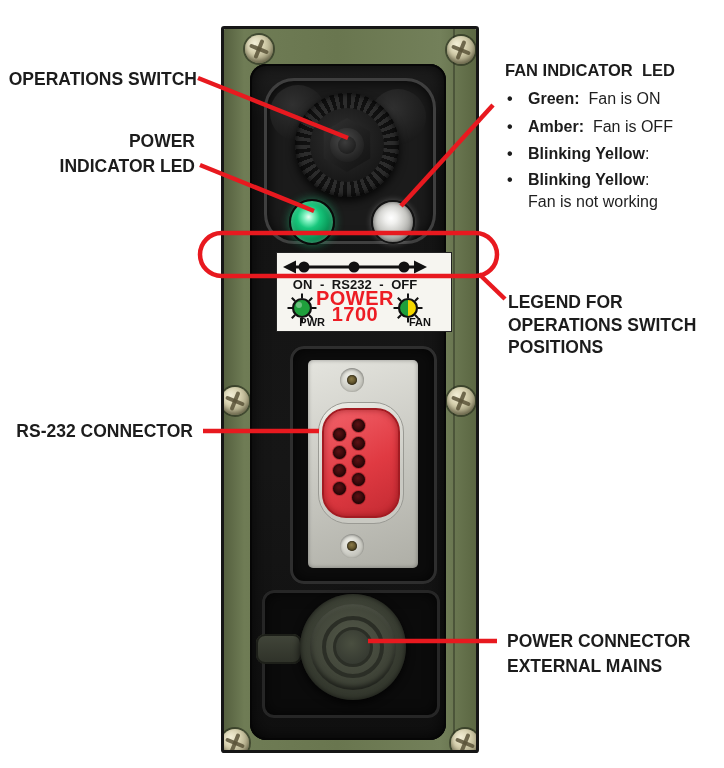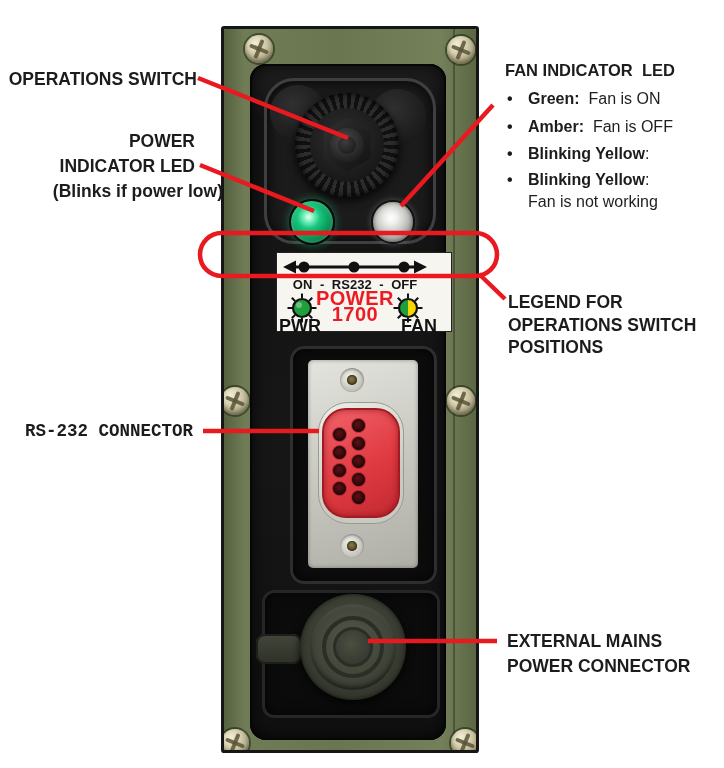--- a/index.html
+++ b/index.html
@@ -4,21 +4,21 @@
 <style>
   html,body{margin:0;padding:0;background:#ffffff;}
   #canvas{position:relative;width:724px;height:768px;background:#fff;overflow:hidden;
           font-family:"Liberation Sans",sans-serif;}
 
   
   .anno{position:absolute;font-weight:bold;color:#1c1c1c;z-index:40;}
   #ops-label{right:527px;top:69px;font-size:17.5px;white-space:nowrap;}
   #power-label{right:501px;top:129px;font-size:17.5px;line-height:25px;text-align:right;}
   #power-label .shift{margin-right:28px;}
-  #rs232-label{right:531px;top:421px;font-size:17.5px;white-space:nowrap;font-family:Liberation Mono, monospace;}
+  #rs232-label{right:531px;top:421px;font-size:17.5px;white-space:nowrap;}
   #fan-block{left:505px;top:59px;font-size:16px;width:215px;}
   #fan-block .fan-heading{font-size:16.5px;line-height:22px;margin-bottom:7px;white-space:pre-wrap;}
   .fan-item{position:relative;padding-left:23px;line-height:22px;font-weight:normal;color:#1f1f1f;}
   .fan-item .bullet{position:absolute;left:2px;top:0;font-weight:bold;color:#1c1c1c;}
   .fan-item .head{font-weight:bold;color:#1c1c1c;}
   .fan-item .tail{font-weight:normal;white-space:pre-wrap;text-align:right;}
   .fan-item .wrap{font-weight:normal;white-space:pre-wrap;}
   .mb6{margin-bottom:6px;} .mb5{margin-bottom:5px;} .mb4{margin-bottom:4px;}
   #legend-block{left:508px;top:291px;font-size:17.5px;line-height:22.5px;}
   #mains-block{left:507px;top:629px;font-size:17.5px;line-height:25px;}
@@ -72,22 +72,22 @@
        background:radial-gradient(circle at 45% 40%,#ffffff 0%,#f0f0ee 18%,#c9c9c5 45%,#a3a3a0 65%,#7c7c79 85%,#5e5e5c 100%);
        box-shadow:inset 0 0 4px rgba(0,0,0,.4), 0 0 6px rgba(255,255,255,.25);}
 
   
   #plate-label{position:absolute;left:52px;top:223px;width:176px;height:80px;z-index:8;
        background:#f6f5f0;border:1.5px solid #222;box-sizing:border-box;}
   #pos-text{position:absolute;left:0;top:24px;width:156px;text-align:center;
        font-size:13px;font-weight:bold;color:#151515;word-spacing:4px;white-space:nowrap;}
   #model-text{position:absolute;left:0;top:38px;width:156px;text-align:center;
        font-size:20px;line-height:15.5px;font-weight:bold;color:#ed1c24;letter-spacing:.5px;}
-  .plate-small{position:absolute;width:46px;text-align:left;font-size:18px;font-weight:bold;color:#111;}
-  #pwr-text{left:2px;top:63px;} #fan-text{left:124px;top:63px;}
+  .plate-small{position:absolute;width:46px;text-align:right;font-size:11px;font-weight:bold;color:#111;}
+  #pwr-text{left:2px;top:63px;} #fan-text{left:108px;top:63px;}
   .plate-icon{position:absolute;width:30px;height:30px;}
   #pwr-icon{left:10px;top:40px;} #fan-icon{left:116px;top:40px;}
   #arrow-svg{position:absolute;left:0;top:3px;width:176px;height:22px;}
 
   
   #rs-recess{position:absolute;left:66px;top:317px;width:147px;height:238px;border-radius:14px;z-index:6;
        background:#0c0c0c;box-shadow:inset 0 0 0 3px #2e2e2e, inset 0 0 16px #000;}
   #rs-plate{position:absolute;left:84px;top:331px;width:110px;height:208px;border-radius:5px;z-index:7;
        background:linear-gradient(160deg,#e4e4de 0%,#c6c6bf 55%,#aeaea6 100%);
        box-shadow:inset 0 0 4px rgba(0,0,0,.35);}
@@ -232,21 +232,20 @@
       <line x1="203" y1="431" x2="319" y2="431"></line>
       <line x1="368" y1="641" x2="497" y2="641"></line>
     </g>
   </svg>
 
   <div class="anno" id="ops-label">OPERATIONS SWITCH</div>
 
   <div class="anno" id="power-label">
     <div class="shift">POWER</div>
     <div class="shift">INDICATOR LED</div>
-    <div>(Blinks if power low)</div>
   </div>
 
   <div class="anno" id="fan-block">
     <div class="fan-heading">FAN INDICATOR  LED</div>
     <div class="fan-item mb6">
       <span class="bullet">•</span><span class="head">Green:</span><span class="tail">  Fan is ON</span>
     </div>
     <div class="fan-item mb5">
       <span class="bullet">•</span><span class="head">Amber:</span><span class="tail">  Fan is OFF</span>
     </div>
@@ -261,17 +260,17 @@
 
   <div class="anno" id="legend-block">
     <div>LEGEND FOR</div>
     <div>OPERATIONS SWITCH</div>
     <div>POSITIONS</div>
   </div>
 
   <div class="anno" id="rs232-label">RS-232 CONNECTOR</div>
 
   <div class="anno" id="mains-block">
+    <div>POWER CONNECTOR</div>
     <div>EXTERNAL MAINS</div>
-    <div>POWER CONNECTOR</div>
   </div>
 
 </div>
 
 </body></html>

